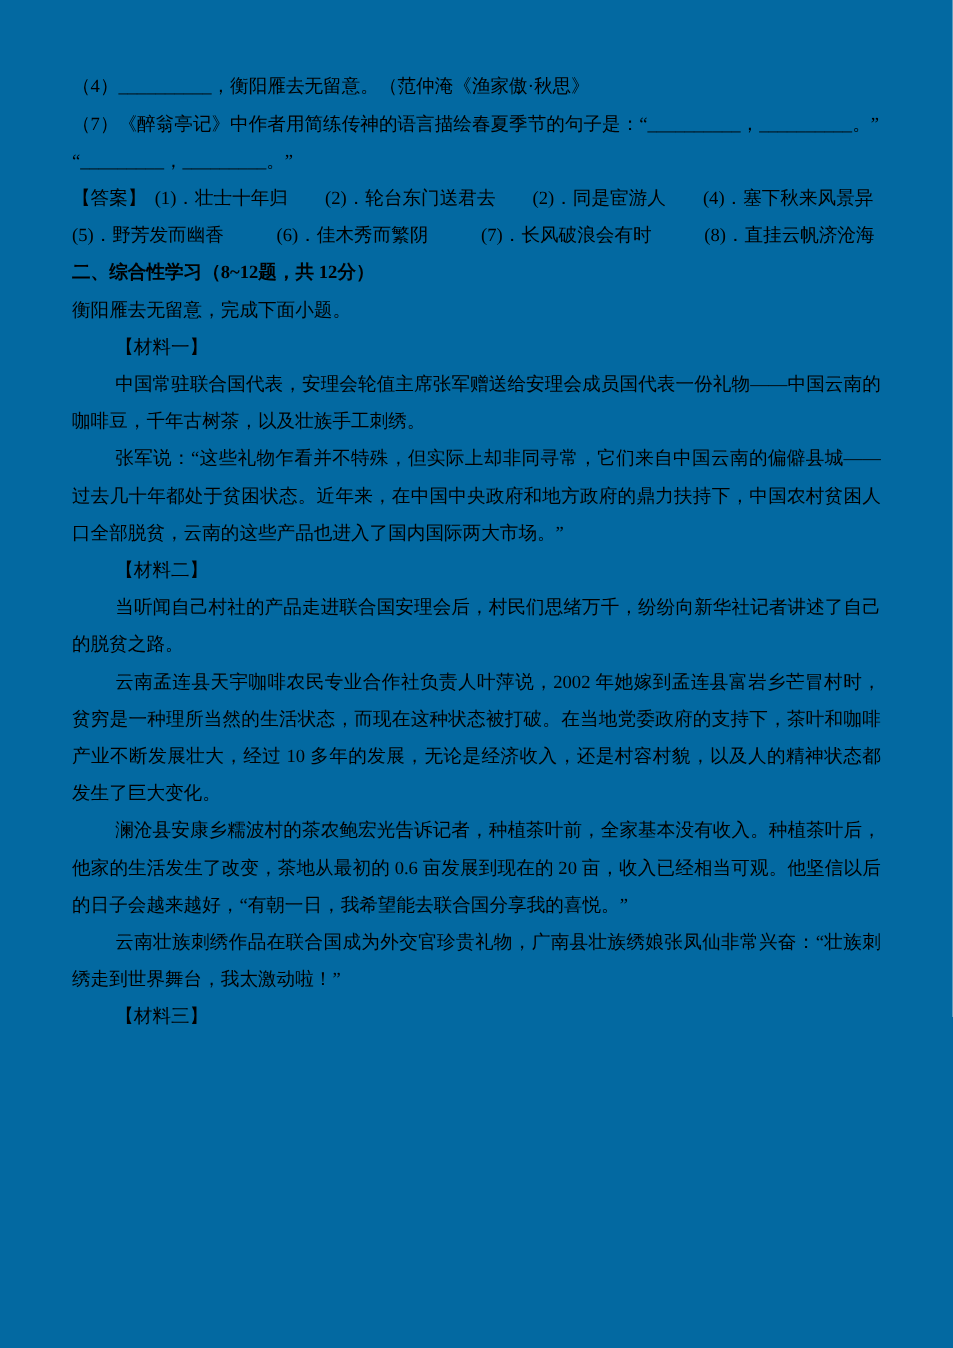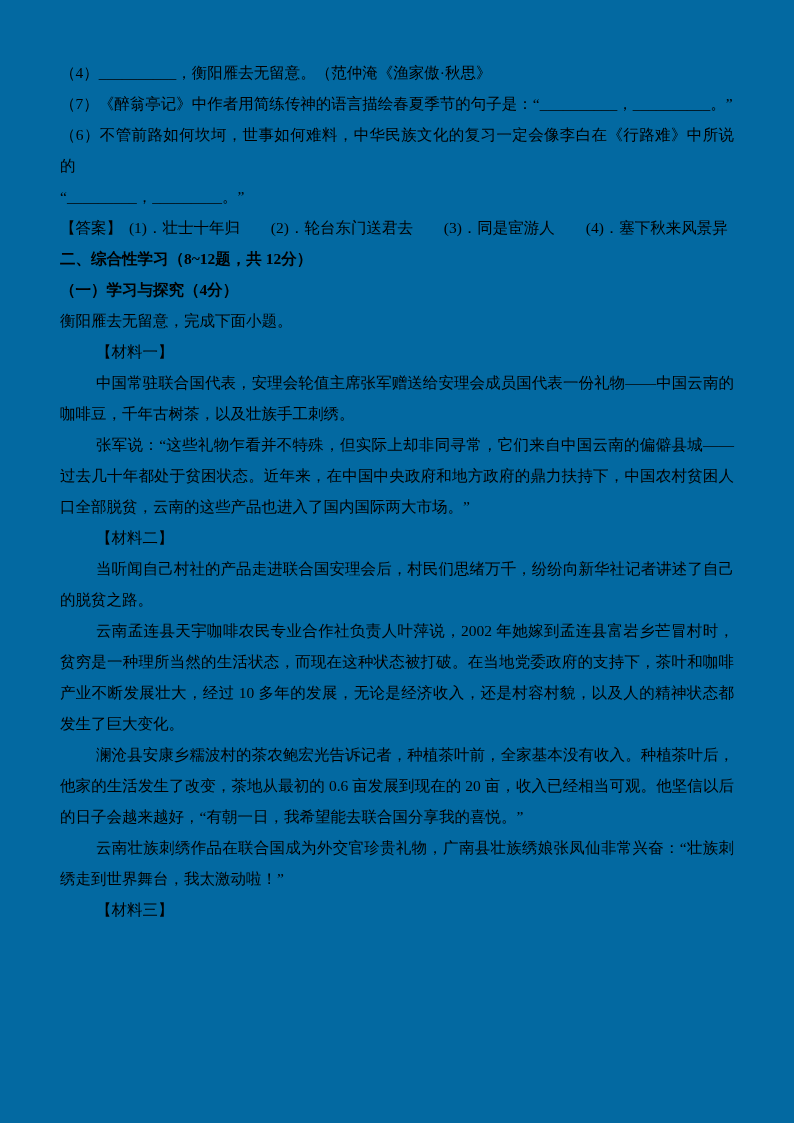--- a/index.html
+++ b/index.html
@@ -50,33 +50,37 @@
   }
 </style>
 </head>
 <body>
 
 <div class="page">
   <div class="content">
 
     <p class="para">（4）__________，衡阳雁去无留意。（范仲淹《渔家傲·秋思》</p>
     <p class="para">（7）《醉翁亭记》中作者用简练传神的语言描绘春夏季节的句子是：“__________，__________。”</p>
-    <p class="para">（6）不管前路如何坎坷，世事如何难料，中华民族文化的复习一定会像李白在《行路难》中所说的</p>
     <p class="para">“_________，_________。”</p>
 
     <p class="answers row1">
       <span class="ans-label">【答案】</span>
       <span class="ans-item">(1)．壮士十年归</span>
       <span class="ans-item">(2)．轮台东门送君去</span>
-      <span class="ans-item">(3)．同是宦游人</span>
+      <span class="ans-item">(2)．同是宦游人</span>
       <span class="ans-item">(4)．塞下秋来风景异</span>
+    </p>
+    <p class="answers row2">
+      <span class="ans-item">(5)．野芳发而幽香</span>
+      <span class="ans-item">(6)．佳木秀而繁阴</span>
+      <span class="ans-item">(7)．长风破浪会有时</span>
+      <span class="ans-item">(8)．直挂云帆济沧海</span>
     </p>
 
     <p class="heading">二、综合性学习（8~12题，共 12分）</p>
-    <p class="heading">（一）学习与探究（4分）</p>
     <p>衡阳雁去无留意，完成下面小题。</p>
 
     <p class="indent">【材料一】</p>
     <p class="para indent">中国常驻联合国代表，安理会轮值主席张军赠送给安理会成员国代表一份礼物——中国云南的咖啡豆，千年古树茶，以及壮族手工刺绣。</p>
     <p class="para indent">张军说：“这些礼物乍看并不特殊，但实际上却非同寻常，它们来自中国云南的偏僻县城——过去几十年都处于贫困状态。近年来，在中国中央政府和地方政府的鼎力扶持下，中国农村贫困人口全部脱贫，云南的这些产品也进入了国内国际两大市场。”</p>
 
     <p class="indent">【材料二】</p>
     <p class="para indent">当听闻自己村社的产品走进联合国安理会后，村民们思绪万千，纷纷向新华社记者讲述了自己的脱贫之路。</p>
     <p class="para indent">云南孟连县天宇咖啡农民专业合作社负责人叶萍说，2002 年她嫁到孟连县富岩乡芒冒村时，贫穷是一种理所当然的生活状态，而现在这种状态被打破。在当地党委政府的支持下，茶叶和咖啡产业不断发展壮大，经过 10 多年的发展，无论是经济收入，还是村容村貌，以及人的精神状态都发生了巨大变化。</p>
     <p class="para indent">澜沧县安康乡糯波村的茶农鲍宏光告诉记者，种植茶叶前，全家基本没有收入。种植茶叶后，他家的生活发生了改变，茶地从最初的 0.6 亩发展到现在的 20 亩，收入已经相当可观。他坚信以后的日子会越来越好，“有朝一日，我希望能去联合国分享我的喜悦。”</p>

